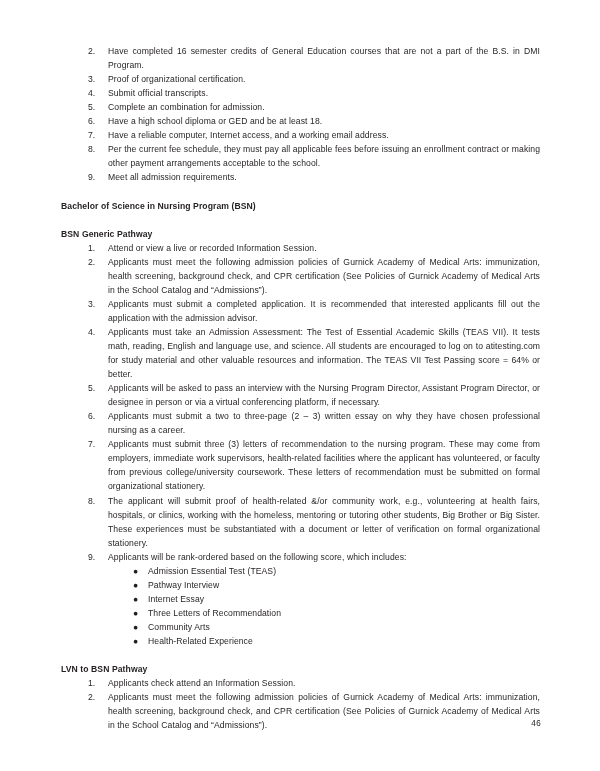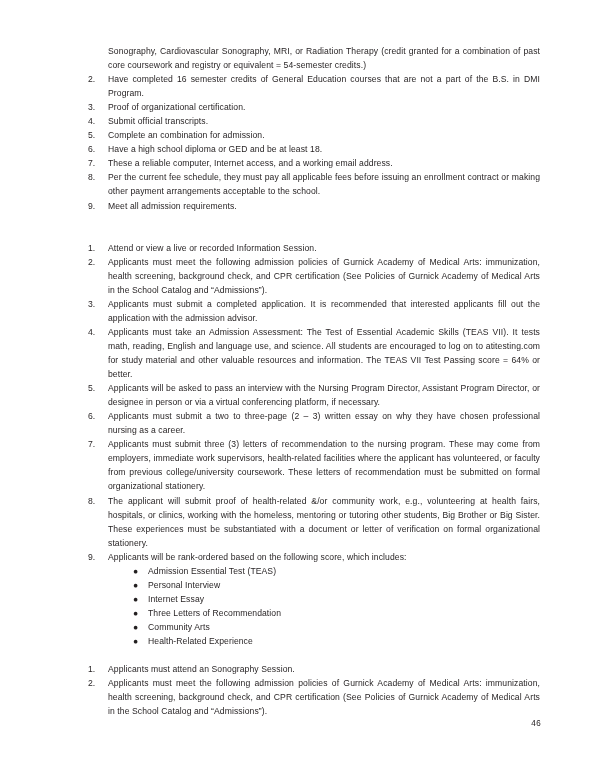--- a/index.html
+++ b/index.html
@@ -122,21 +122,20 @@
     color: #231f20;
     letter-spacing: 0.01em;
     font-family: Liberation Mono, monospace;
   }
 </style>
 </head>
 <body>
 
 <div class="page">
   <div id="content">
-      <div class="para cont">Sonography, Cardiovascular Sonography, MRI, or Radiation Therapy (credit granted for a combination of past core coursework and registry or equivalent = 54-semester credits.)</div>
       <ol class="numlist">
         <li>
           <span class="marker">2.</span>
           <span class="itemtext">Have completed 16 semester credits of General Education courses that are not a part of the B.S. in DMI Program.</span>
         </li>
         <li>
           <span class="marker">3.</span>
           <span class="itemtext">Proof of organizational certification.</span>
         </li>
         <li>
@@ -146,33 +145,35 @@
         <li>
           <span class="marker">5.</span>
           <span class="itemtext">Complete an combination for admission.</span>
         </li>
         <li>
           <span class="marker">6.</span>
           <span class="itemtext">Have a high school diploma or GED and be at least 18.</span>
         </li>
         <li>
           <span class="marker">7.</span>
-          <span class="itemtext">These a reliable computer, Internet access, and a working email address.</span>
+          <span class="itemtext">Have a reliable computer, Internet access, and a working email address.</span>
         </li>
         <li>
           <span class="marker">8.</span>
           <span class="itemtext">Per the current fee schedule, they must pay all applicable fees before issuing an enrollment contract or making other payment arrangements acceptable to the school.</span>
         </li>
         <li>
           <span class="marker">9.</span>
           <span class="itemtext">Meet all admission requirements.</span>
         </li>
       </ol>
       <div class="spacer"></div>
+      <div class="heading">Bachelor of Science in Nursing Program (BSN)</div>
       <div class="spacer"></div>
+      <div class="heading">BSN Generic Pathway</div>
       <ol class="numlist">
         <li>
           <span class="marker">1.</span>
           <span class="itemtext">Attend or view a live or recorded Information Session.</span>
         </li>
         <li>
           <span class="marker">2.</span>
           <span class="itemtext">Applicants must meet the following admission policies of Gurnick Academy of Medical Arts: immunization, health screening, background check, and CPR certification (See Policies of Gurnick Academy of Medical Arts in the School Catalog and “Admissions”).</span>
         </li>
         <li>
@@ -199,31 +200,32 @@
           <span class="marker">8.</span>
           <span class="itemtext">The applicant will submit proof of health-related &amp;/or community work, e.g., volunteering at health fairs, hospitals, or clinics, working with the homeless, mentoring or tutoring other students, Big Brother or Big Sister. These experiences must be substantiated with a document or letter of verification on formal organizational stationery.</span>
         </li>
         <li>
           <span class="marker">9.</span>
           <span class="itemtext">Applicants will be rank-ordered based on the following score, which includes:</span>
         </li>
       </ol>
       <ul class="bullist">
         <li><span class="bullet">●</span><span class="itemtext">Admission Essential Test (TEAS)</span></li>
-        <li><span class="bullet">●</span><span class="itemtext">Personal Interview</span></li>
+        <li><span class="bullet">●</span><span class="itemtext">Pathway Interview</span></li>
         <li><span class="bullet">●</span><span class="itemtext">Internet Essay</span></li>
         <li><span class="bullet">●</span><span class="itemtext">Three Letters of Recommendation</span></li>
         <li><span class="bullet">●</span><span class="itemtext">Community Arts</span></li>
         <li><span class="bullet">●</span><span class="itemtext">Health-Related Experience</span></li>
       </ul>
       <div class="spacer"></div>
+      <div class="heading">LVN to BSN Pathway</div>
       <ol class="numlist">
         <li>
           <span class="marker">1.</span>
-          <span class="itemtext">Applicants must attend an Sonography Session.</span>
+          <span class="itemtext">Applicants check attend an Information Session.</span>
         </li>
         <li>
           <span class="marker">2.</span>
           <span class="itemtext">Applicants must meet the following admission policies of Gurnick Academy of Medical Arts: immunization, health screening, background check, and CPR certification (See Policies of Gurnick Academy of Medical Arts in the School Catalog and “Admissions”).</span>
         </li>
       </ol>
     </div>
 </div>
 
 <div class="pagenum">46</div>

